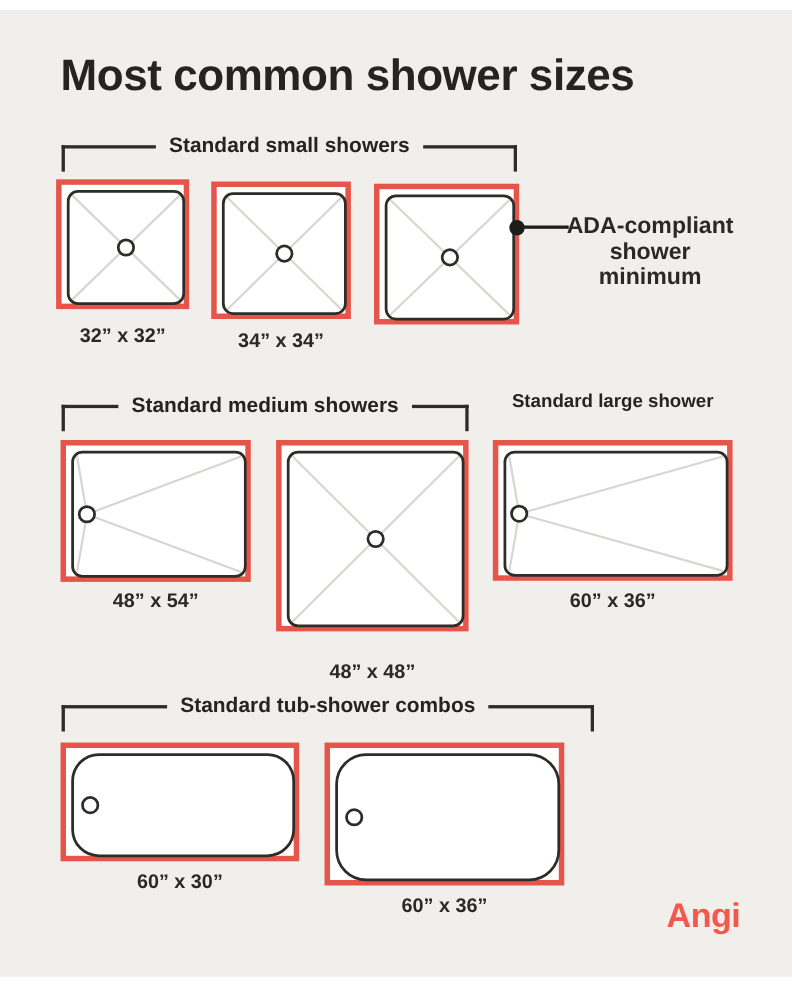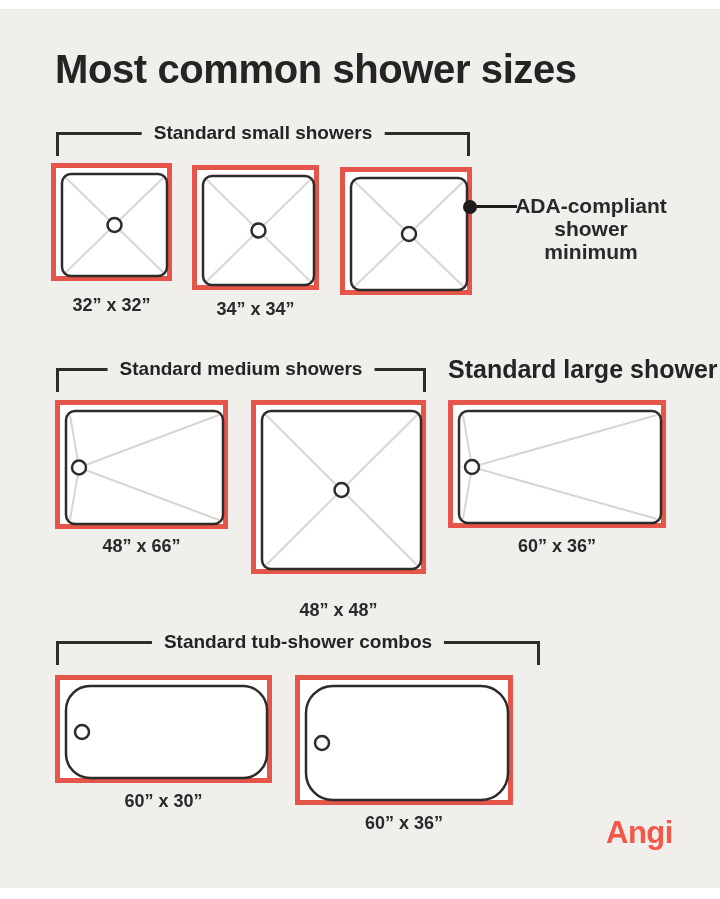--- a/index.html
+++ b/index.html
@@ -16,22 +16,22 @@
   .bracket{
     position:absolute;box-sizing:border-box;height:24px;
     border:3px solid #2e2c29;border-bottom:none;
   }
   .bracket-label{
     position:absolute;top:0;left:50%;transform:translate(-50%,-57%);
     background:#f1efec;padding:0 12px;font-size:19px;font-weight:700;
     color:#262422;white-space:nowrap;
   }
   .section-heading{
-    position:absolute;font-size:25px;font-weight:700;color:#262422;
-    text-align:left;white-space:nowrap;
+    position:absolute;font-size:17px;font-weight:700;color:#262422;
+    text-align:center;white-space:nowrap;
   }
   .frame{
     position:absolute;box-sizing:border-box;background:#ffffff;
     border:5px solid #e65549;
   }
   .frame svg{position:absolute;left:3px;top:3px;display:block;}
   .size-label{
     position:absolute;font-size:18px;font-weight:700;color:#2b2927;
     text-align:center;white-space:nowrap;
   }
@@ -103,21 +103,21 @@
   <div class="frame" style="left:55px;top:400px;width:173px;height:129px;">
     <svg width="163" height="119" viewBox="0 0 163 119">
       <line x1="16" y1="59.5" x2="7" y2="7" stroke="#d8d6d1" stroke-width="2"></line>
       <line x1="16" y1="59.5" x2="7" y2="112" stroke="#d8d6d1" stroke-width="2"></line>
       <line x1="16" y1="59.5" x2="156" y2="7" stroke="#d8d6d1" stroke-width="2"></line>
       <line x1="16" y1="59.5" x2="156" y2="112" stroke="#d8d6d1" stroke-width="2"></line>
       <rect x="3" y="3" width="157" height="113" rx="9" fill="none" stroke="#2e2c29" stroke-width="2.5"></rect>
       <circle cx="16" cy="59.5" r="7" fill="#ffffff" stroke="#2e2c29" stroke-width="2.5"></circle>
     </svg>
   </div>
-  <div class="size-label" style="left:55px;top:536px;width:173px;">48” x 66”</div>
+  <div class="size-label" style="left:55px;top:536px;width:173px;">48” x 54”</div>
 
   <div class="frame" style="left:251px;top:400px;width:175px;height:174px;">
     <svg width="165" height="164" viewBox="0 0 165 164">
       <line x1="5" y1="5" x2="160" y2="159" stroke="#d8d6d1" stroke-width="2"></line>
       <line x1="160" y1="5" x2="5" y2="159" stroke="#d8d6d1" stroke-width="2"></line>
       <rect x="3" y="3" width="159" height="158" rx="9" fill="none" stroke="#2e2c29" stroke-width="2.5"></rect>
       <circle cx="82.5" cy="82" r="7" fill="#ffffff" stroke="#2e2c29" stroke-width="2.5"></circle>
     </svg>
   </div>
   <div class="size-label" style="left:251px;top:600px;width:175px;text-align:center;">48” x 48”</div>

